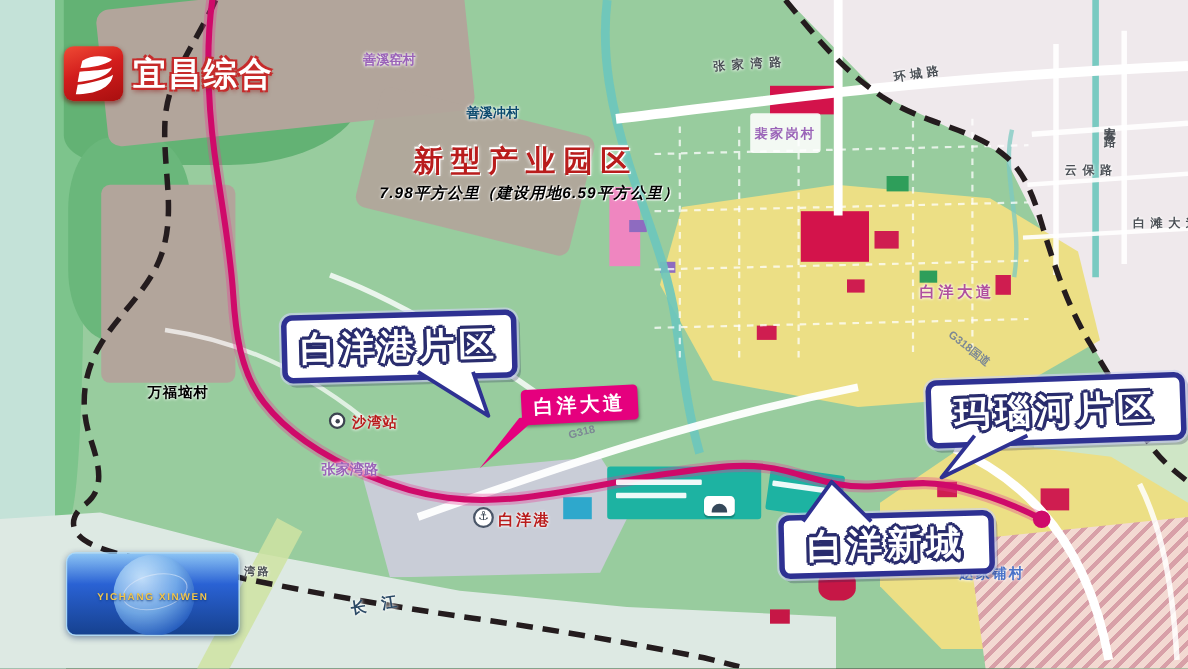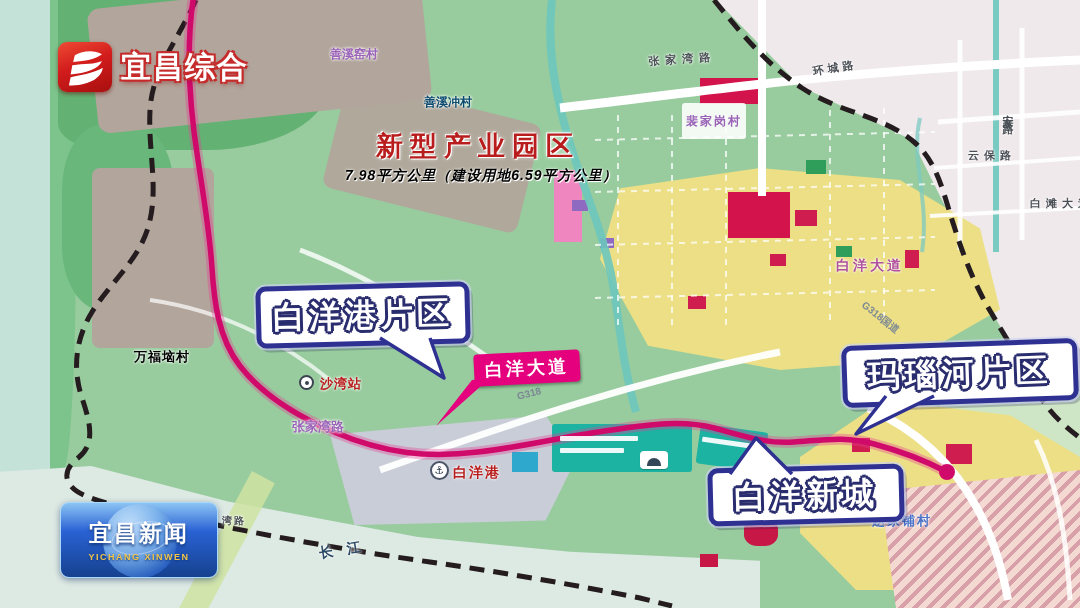--- a/index.html
+++ b/index.html
@@ -203,17 +203,16 @@
         <path d="M14,10 C24,4 38,4 46,9 C38,15 26,17 12,18 Z" fill="#fff"></path>
         <path d="M11,22 C25,20 38,21 46,17 C42,27 27,31 9,33 Z" fill="#fff"></path>
         <path d="M9,36 C27,33 41,29 47,25 C45,39 28,46 7,46 Z" fill="#fff"></path>
       </svg>
     </div>
     <span class="ch-logo-text">宜昌综合</span>
   </div>
 
   <div class="prog-badge">
     <span class="globe"></span>
-    <span class="prog-title">宜昌新闻</span>
     <span class="prog-sub">YICHANG XINWEN</span>
   </div>
 
 </div>
 
 </body></html>

